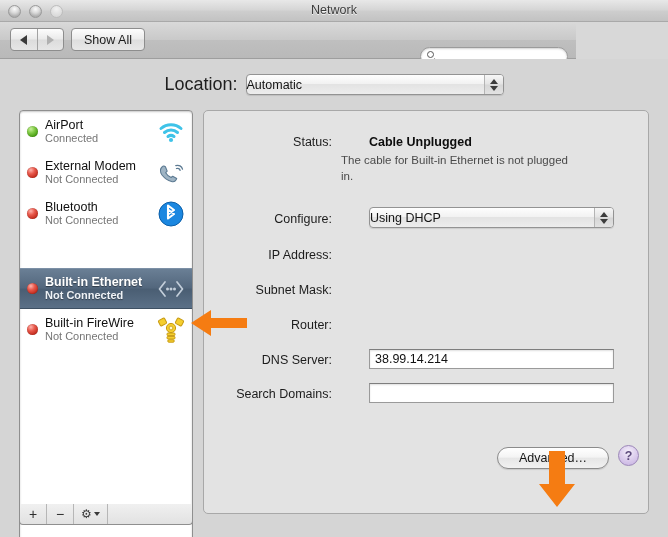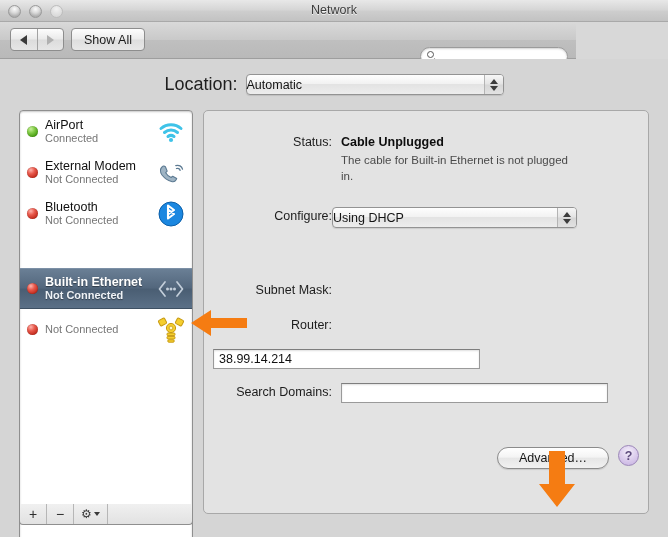--- a/index.html
+++ b/index.html
@@ -334,21 +334,22 @@
     width: 446px; height: 404px;
     background: #e3e3e3;
     border: 1px solid #a8a8a8;
     border-radius: 5px;
     box-sizing: border-box;
   }
 
   .field-row {
     position: absolute;
     display: flex;
-    align-items: flex-start;
+    align-items: center;
+    gap: 28px;
   }
   .field-label {
     width: 128px;
     text-align: right;
     font-size: 12.5px;
     color: #1c1c1c;
     padding-top: 2px;
     white-space: nowrap;
     flex: none;
   }
@@ -362,40 +363,40 @@
   #status-desc {
     position: absolute;
     left: 137px; top: 42px;
     width: 230px;
     font-size: 11.5px;
     color: #4a4a4a;
     line-height: 1.35;
   }
   .textfield {
     margin-left: 9px;
-    width: 267px;
+    width: 245px;
     height: 20px;
     background: #ffffff;
     border: 1px solid #9a9a9a;
     border-top-color: #7e7e7e;
     box-shadow: inset 0 1px 2px rgba(0,0,0,0.13);
     box-sizing: border-box;
     display: flex; align-items: center;
   }
   .textfield input {
     border: none;
     outline: none;
     background: transparent;
     font-family: inherit;
     font-size: 12.5px;
     color: #111;
     padding: 0 5px;
     width: 100%;
   }
-  #configure-popup { margin-left: 0; width: 245px; }
+  #configure-popup { margin-left: 9px; width: 245px; }
 
   
   #advanced-button {
     position: absolute;
     left: 293px; top: 336px;
     width: 112px; height: 22px;
     border: 1px solid #8b8b8b;
     border-radius: 11px;
     background: linear-gradient(to bottom, #ffffff 0%, #f4f4f4 46%, #e6e6e6 50%, #f1f1f1 100%);
     box-shadow: 0 1px 1px rgba(0,0,0,0.12);
@@ -547,20 +548,21 @@
               <circle cx="14" cy="9" r="1.5"></circle>
               <circle cx="17.5" cy="9" r="1.5"></circle>
             </g>
           </svg>
         </span>
       </div>
 
       <div class="iface-row">
         <span class="status-dot dot-red"></span>
         <span class="iface-text">
+          <div class="iface-name">Built-in FireWire</div>
           <div class="iface-status">Not Connected</div>
         </span>
         <span class="iface-icon">
           <svg width="28" height="28" viewBox="0 0 28 28">
             <g stroke="#C79A12" stroke-width="1" fill="#F5CE2E">
               <rect x="2" y="3" width="7" height="6" rx="1.2" transform="rotate(-28 5.5 6)"></rect>
               <rect x="19" y="3" width="7" height="6" rx="1.2" transform="rotate(28 22.5 6)"></rect>
               <circle cx="14" cy="12" r="4.6"></circle>
               <rect x="10" y="17" width="8" height="2.6" rx="1"></rect>
               <rect x="10" y="20.4" width="8" height="2.6" rx="1"></rect>
@@ -597,32 +599,37 @@
         <span class="field-label">Configure:</span>
         <div class="popup" id="configure-popup">
           <span class="popup-text">Using DHCP</span>
           <span class="popup-arrows">
             <span class="arr-up"></span>
               <span class="arr-down"></span>
           </span>
         </div>
       </div>
 
+      <div class="field-row" style="left:0; top:135px;">
+        <span class="field-label">IP Address:</span>
+        <span class="field-value-strong"></span>
+      </div>
 
       <div class="field-row" style="left:0; top:205px;">
         <span class="field-label">Router:</span>
         <span class="field-value-strong"></span>
       </div>
 
       <div class="field-row" style="left:0; top:170px;">
         <span class="field-label">Subnet Mask:</span>
         <span class="field-value-strong"></span>
       </div>
 
       <div class="field-row" style="left:0; top:238px;">
+        <span class="field-label">DNS Server:</span>
         <span class="textfield">
           <input type="text" value="38.99.14.214" style="">
         </span>
       </div>
 
       <div class="field-row" style="left:0; top:272px;">
         <span class="field-label">Search Domains:</span>
         <span class="textfield">
           <input type="text" value="" style="">
         </span>

